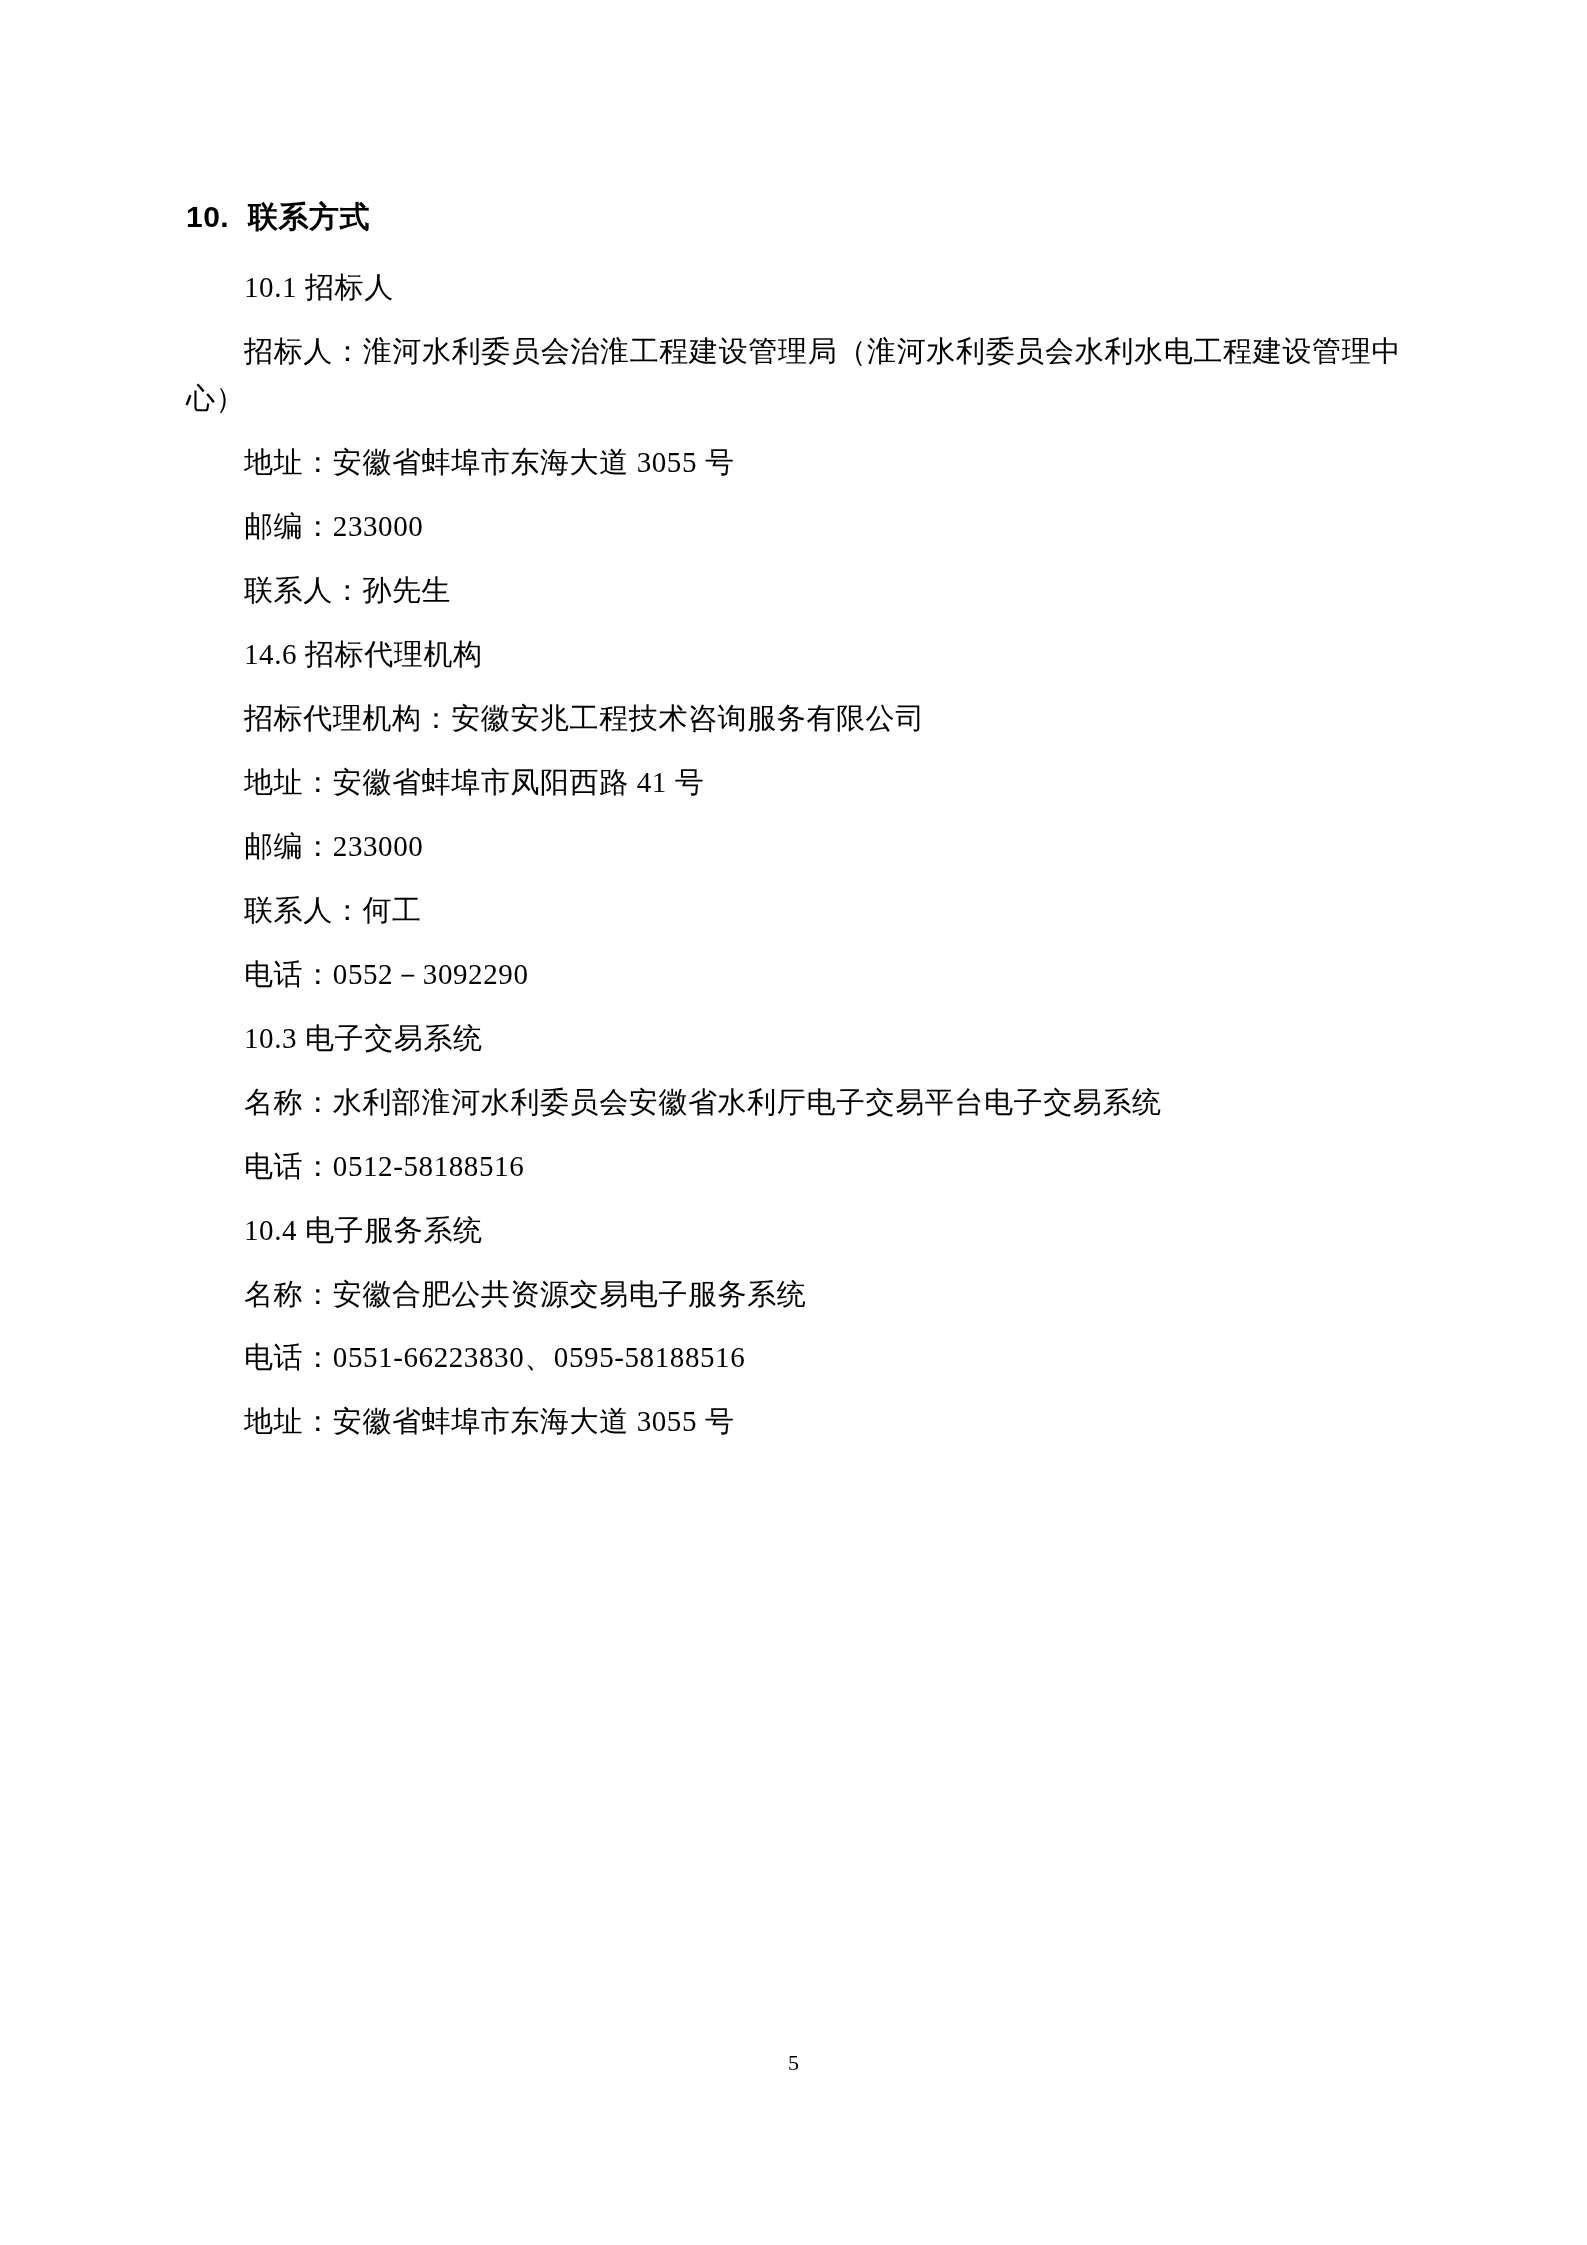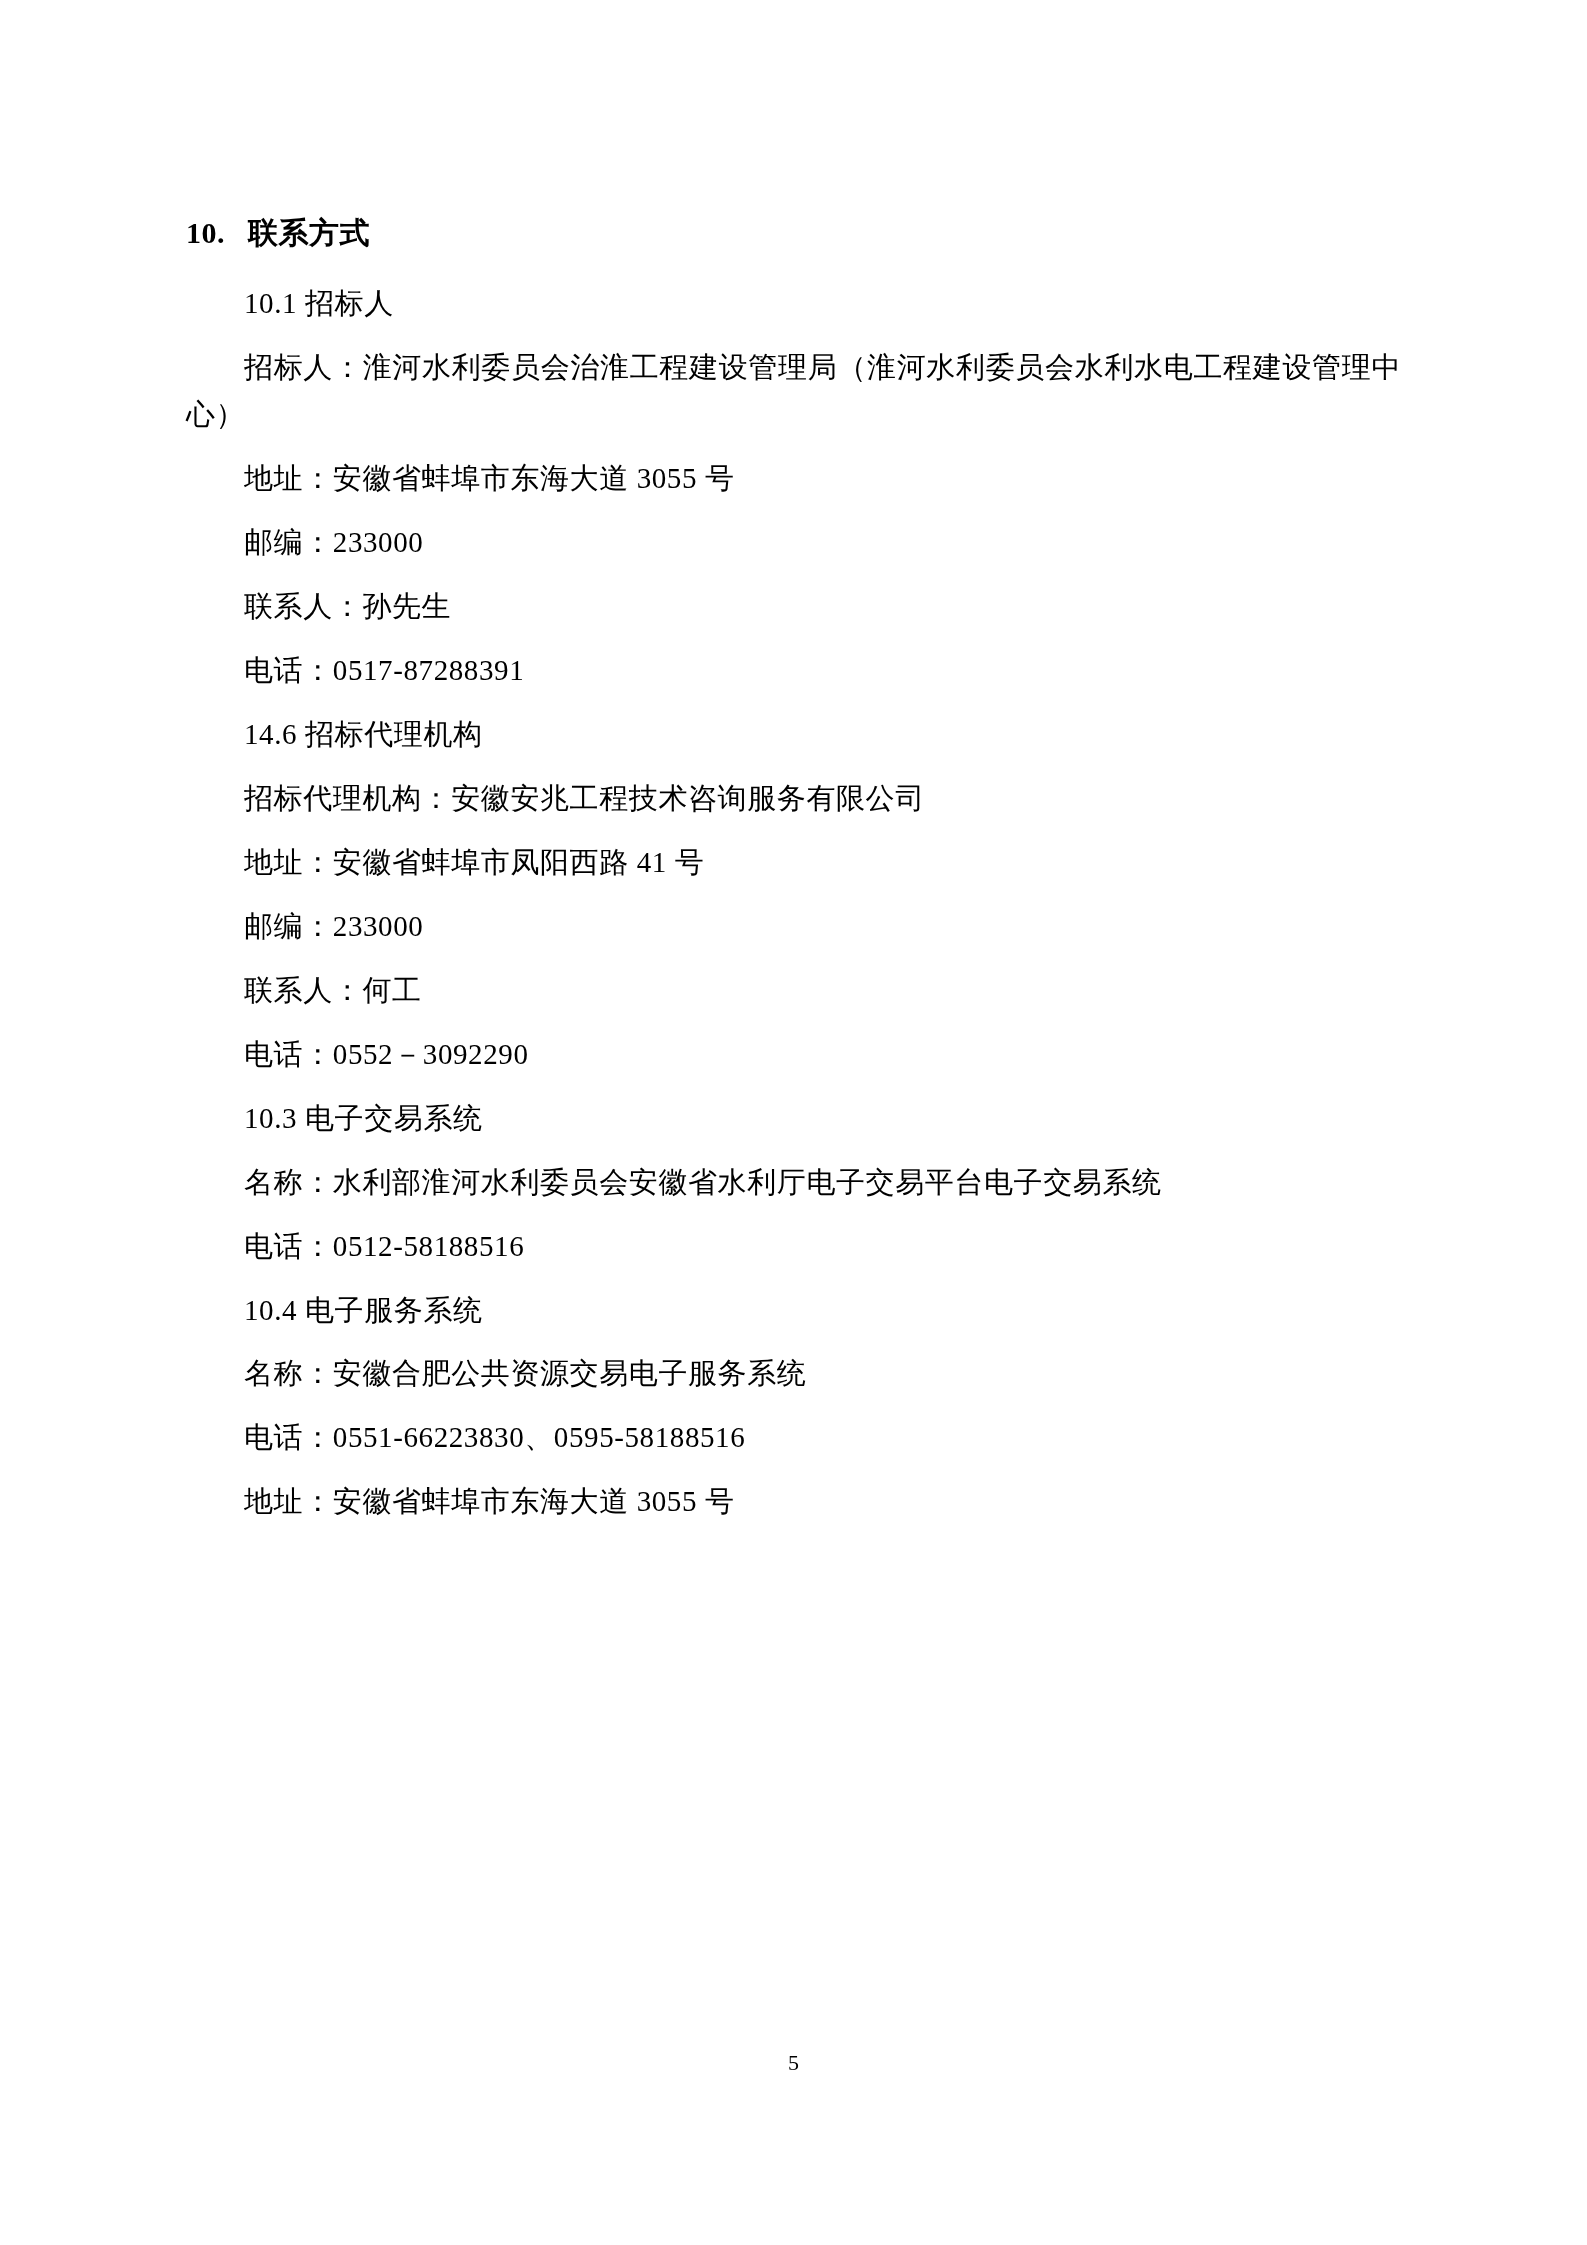--- a/index.html
+++ b/index.html
@@ -23,25 +23,25 @@
     height: 2245px;
     background: #ffffff;
   }
   .content {
     position: absolute;
     left: 186px;
     top: 196px;
     width: 1215px;
   }
   .heading {
-    font-family: Liberation Serif, serif;
+    font-family: Liberation Sans, sans-serif;
     font-weight: bold;
     font-size: 30px;
     letter-spacing: 0.5px;
-    margin: 16px 0 26px 0;
+    margin: 0 0 26px 0;
     line-height: 1.4;
   }
   .heading .num {
     display: inline-block;
     width: 62px;
   }
   .para {
     font-size: 29px;
     line-height: 1.62;
     margin: 0 0 17px 0;
@@ -73,21 +73,20 @@
 
     <div class="heading">
       <span class="num">10.</span><span>联系方式</span>
     </div>
 
     <p class="para sub">10.1 招标人</p>
     <p class="para indent">招标人：淮河水利委员会治淮工程建设管理局（淮河水利委员会水利水电工程建设管理中心）</p>
     <p class="para sub">地址：安徽省蚌埠市东海大道 3055 号</p>
     <p class="para sub">邮编：233000</p>
     <p class="para sub">联系人：孙先生</p>
-    <p class="para sub">电话：0517-87288391</p>
 
     <p class="para sub">14.6 招标代理机构</p>
     <p class="para sub">招标代理机构：安徽安兆工程技术咨询服务有限公司</p>
     <p class="para sub">地址：安徽省蚌埠市凤阳西路 41 号</p>
     <p class="para sub">邮编：233000</p>
     <p class="para sub">联系人：何工</p>
     <p class="para sub">电话：0552－3092290</p>
 
     <p class="para sub">10.3 电子交易系统</p>
     <p class="para indent">名称：水利部淮河水利委员会安徽省水利厅电子交易平台电子交易系统</p>

